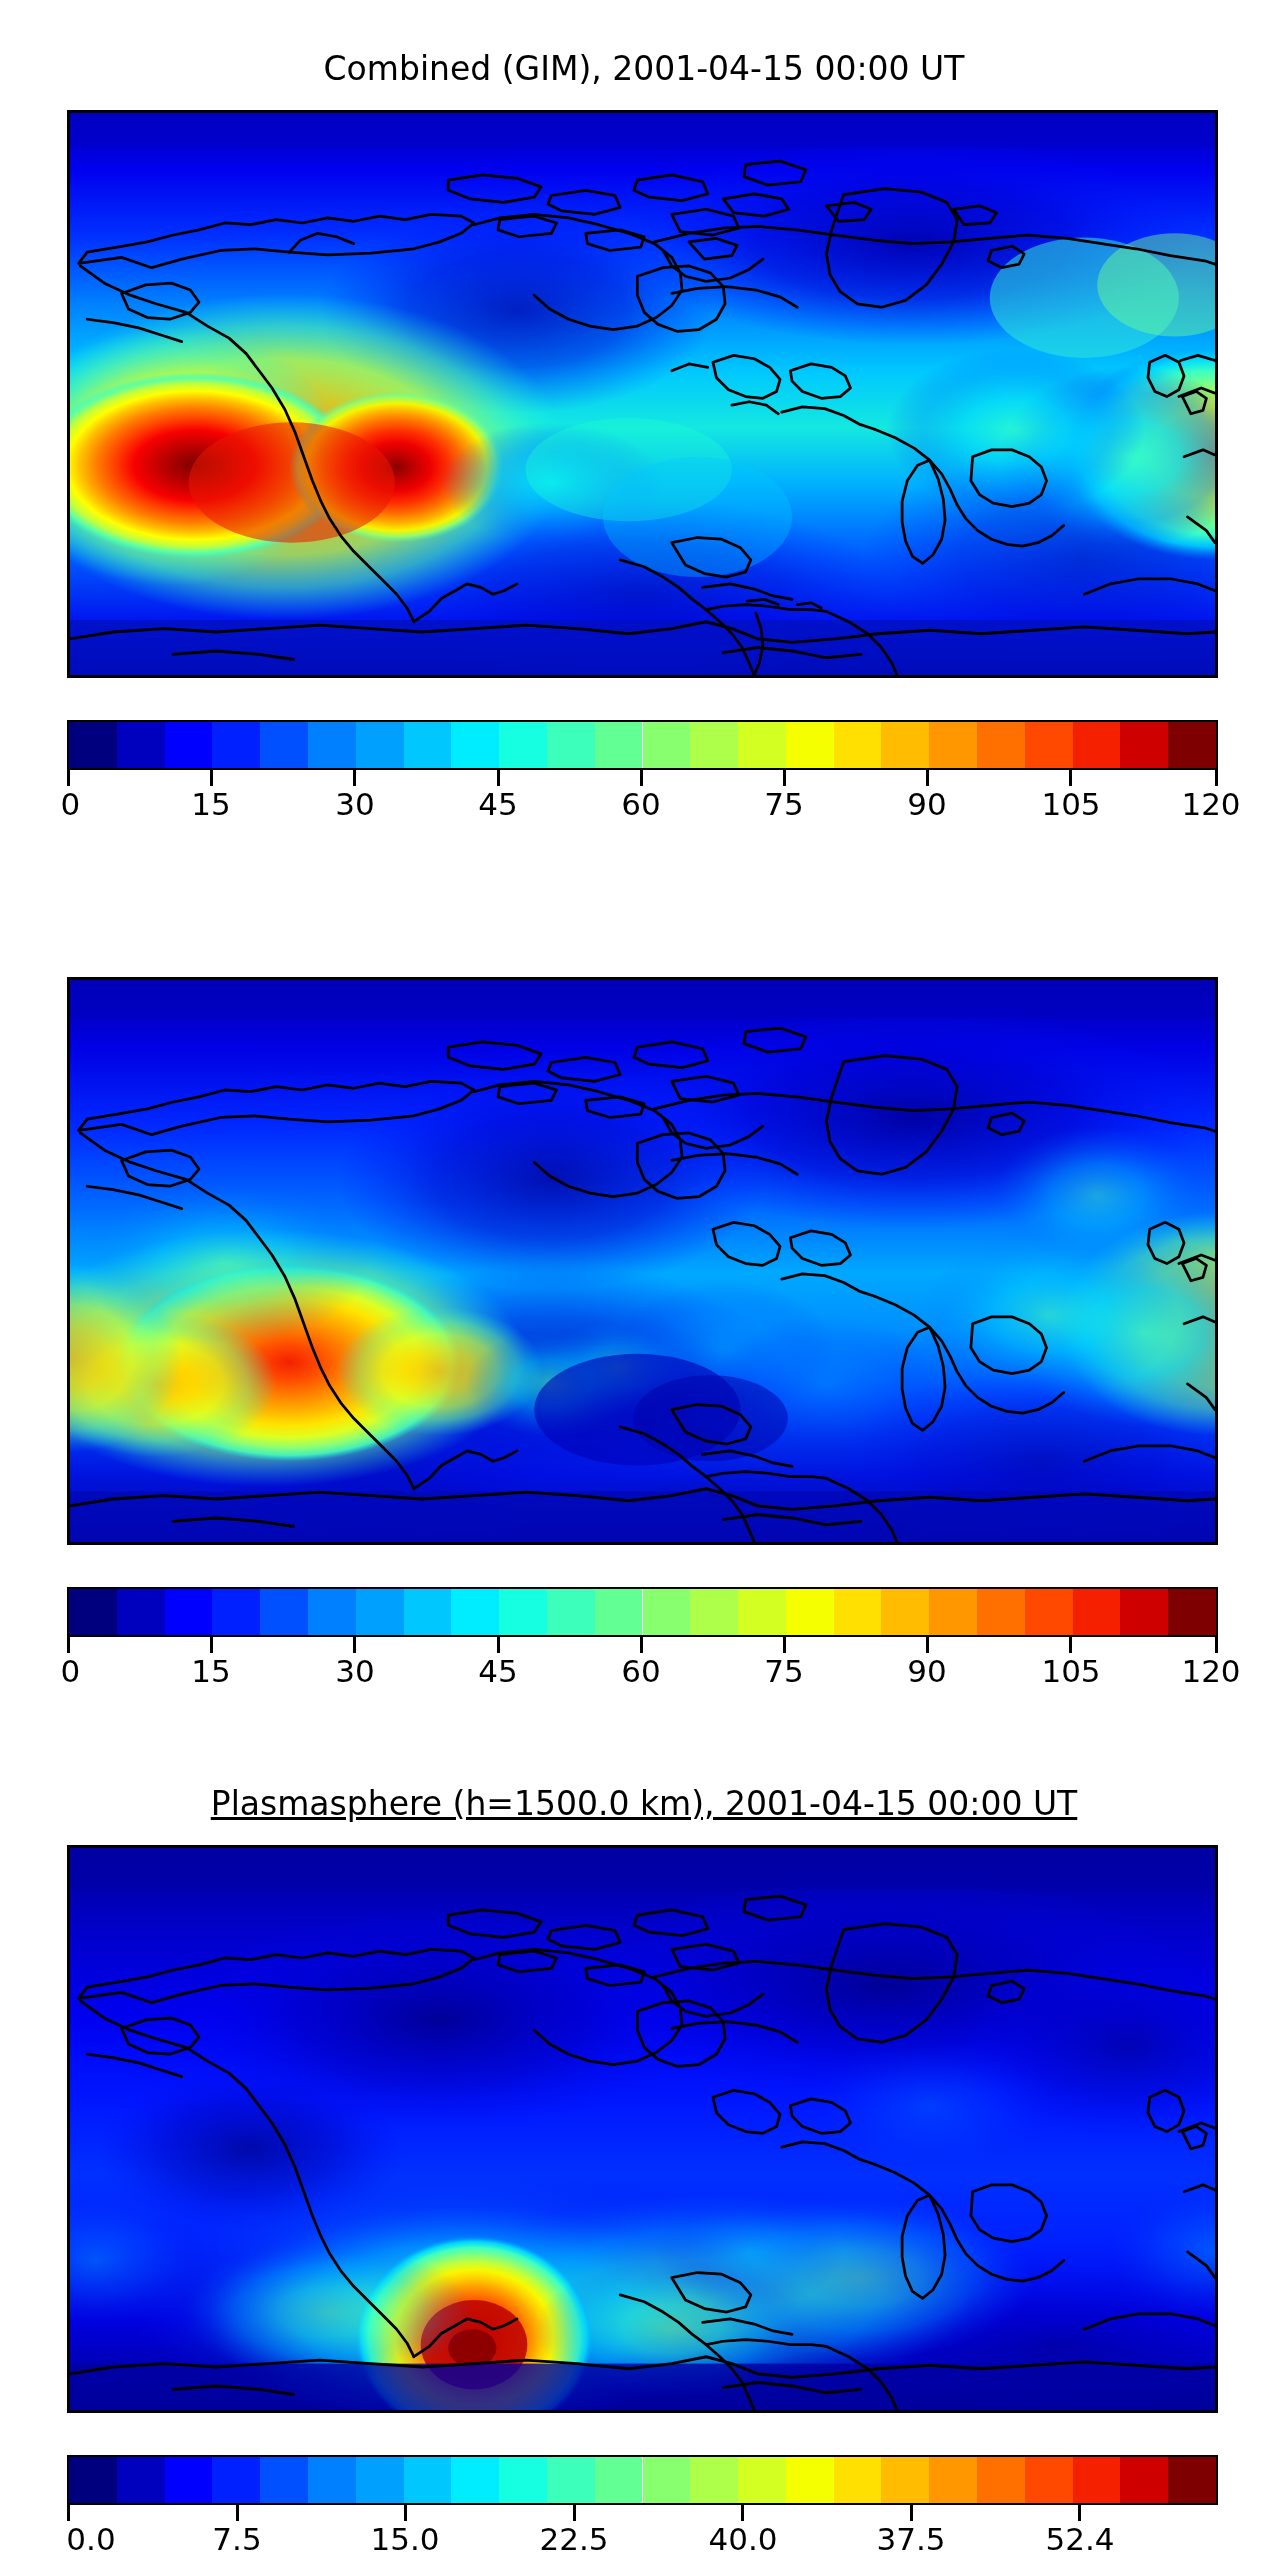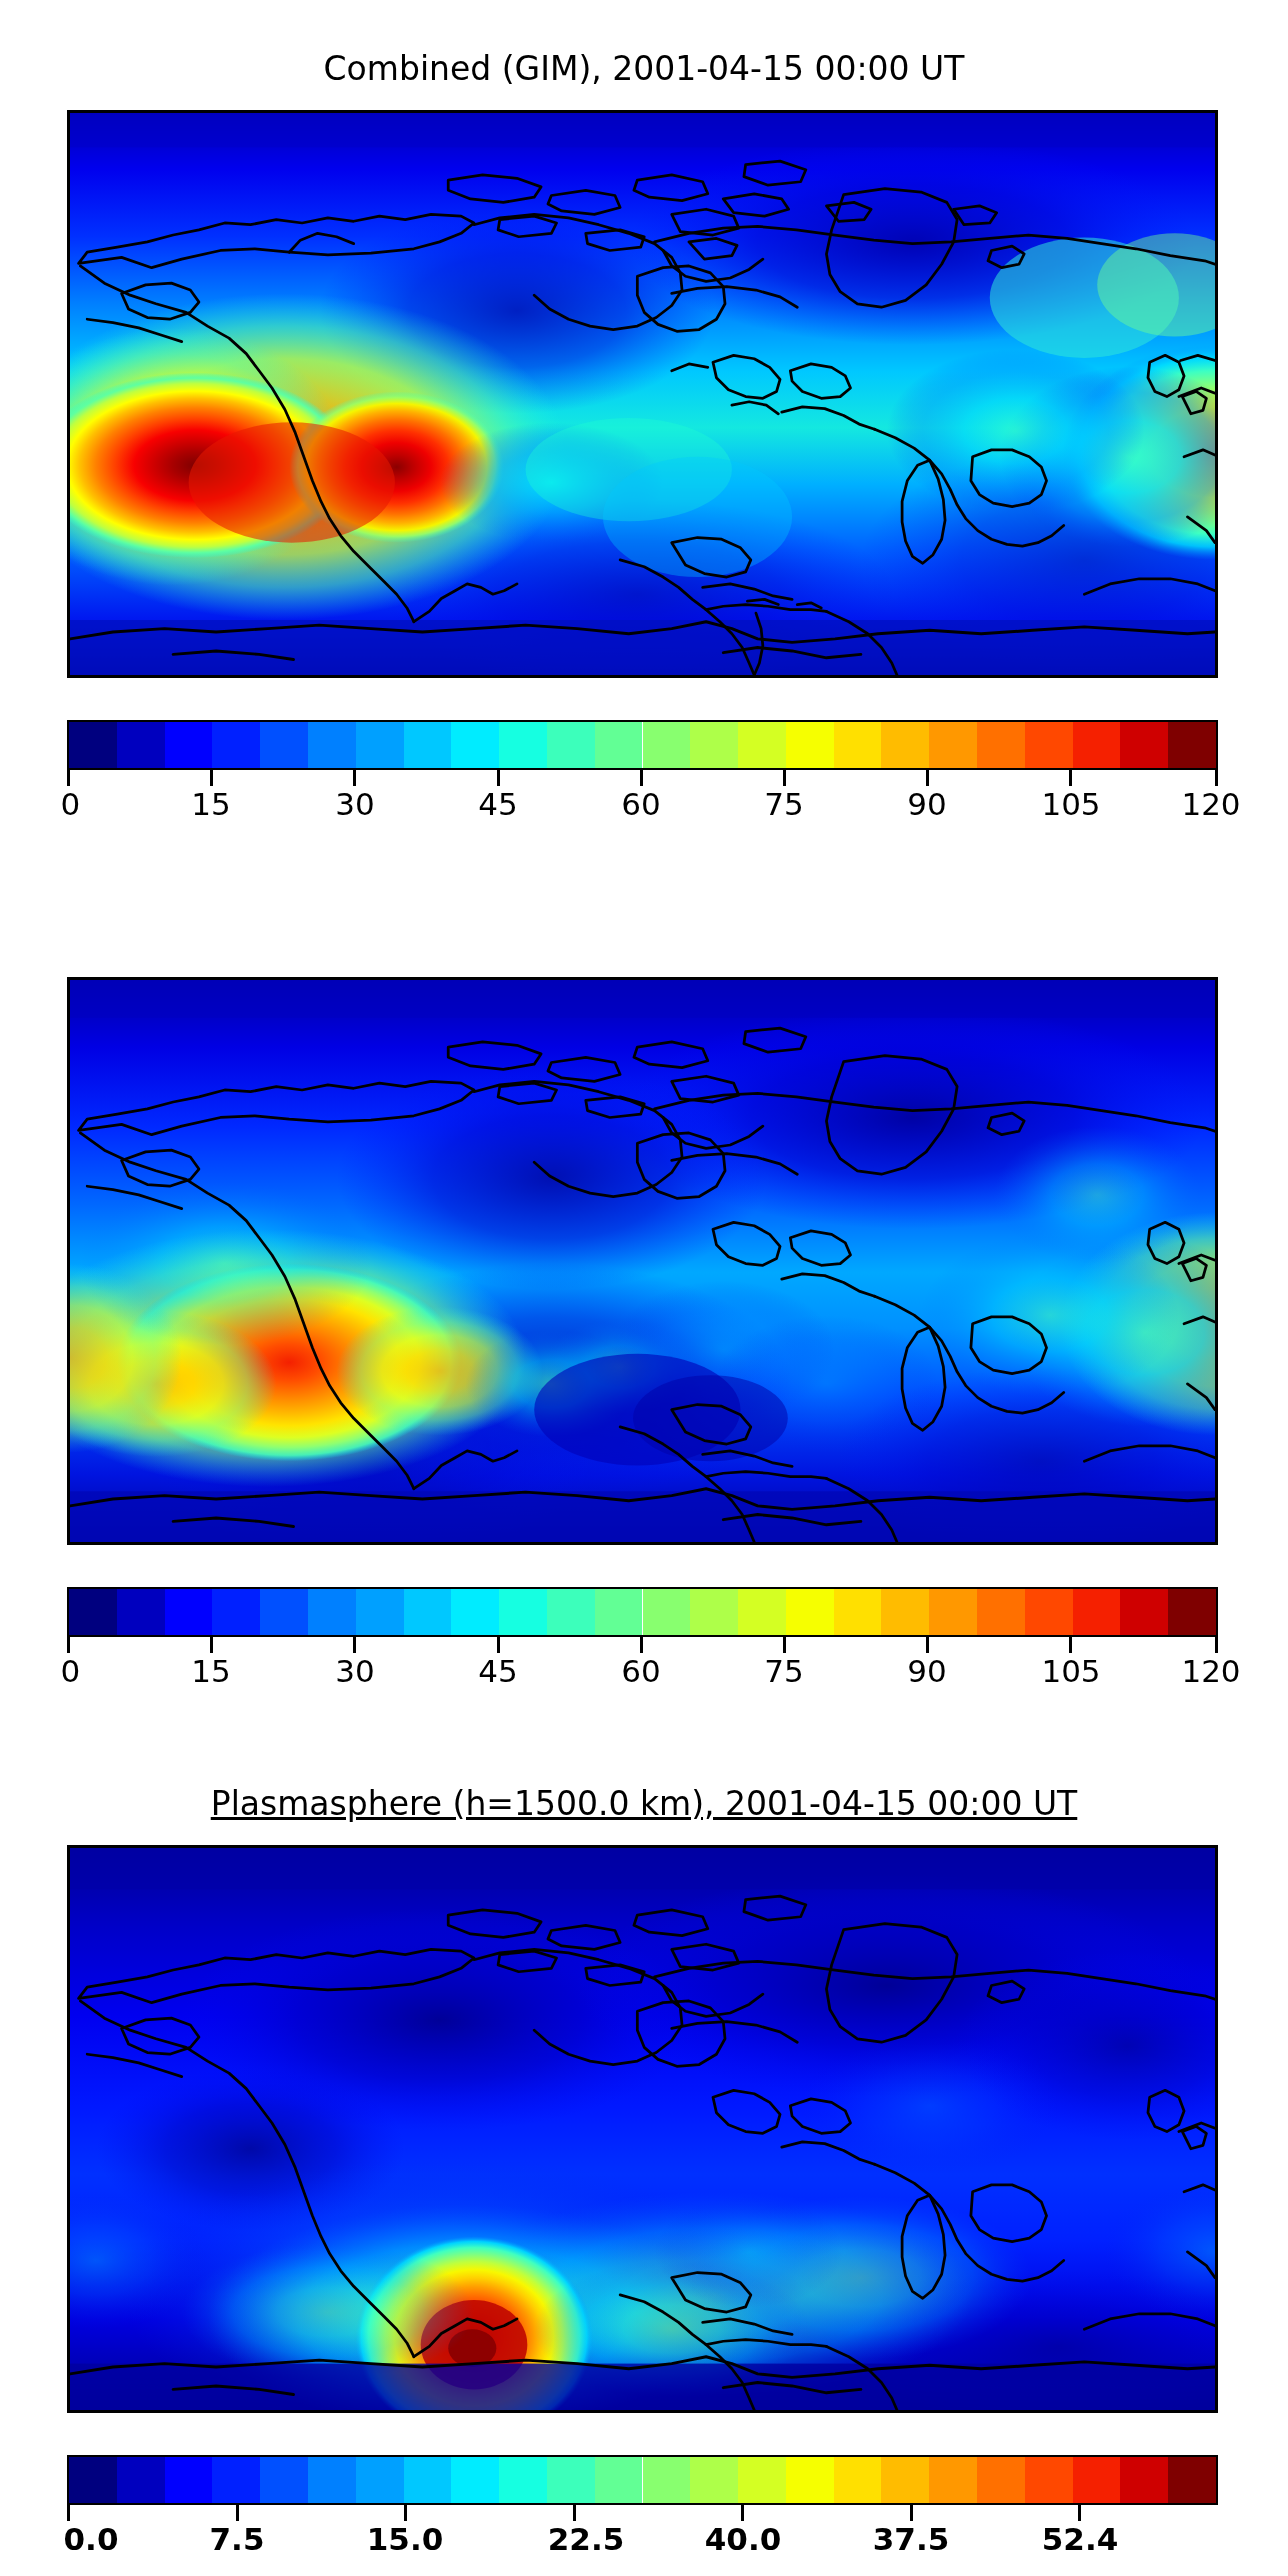--- a/index.html
+++ b/index.html
@@ -691,32 +691,32 @@
         <div class="cbar-seg" style="left:62.500%;width:4.1667%;background:#f6ff00;"></div>
         <div class="cbar-seg" style="left:66.667%;width:4.1667%;background:#ffe000;"></div>
         <div class="cbar-seg" style="left:70.833%;width:4.1667%;background:#ffbc00;"></div>
         <div class="cbar-seg" style="left:75.000%;width:4.1667%;background:#ff9800;"></div>
         <div class="cbar-seg" style="left:79.167%;width:4.1667%;background:#ff7000;"></div>
         <div class="cbar-seg" style="left:83.333%;width:4.1667%;background:#ff4800;"></div>
         <div class="cbar-seg" style="left:87.500%;width:4.1667%;background:#f52000;"></div>
         <div class="cbar-seg" style="left:91.667%;width:4.1667%;background:#cf0000;"></div>
         <div class="cbar-seg" style="left:95.833%;width:4.1667%;background:#7f0000;"></div>
       </div>
-      <div class="cbar-axis" style="top:50px;width:1151px;height:69px;font-weight:bold;">
+      <div class="cbar-axis" style="top:50px;width:1151px;height:69px;">
         <div class="tick-mark" style="left:0px;"></div>
         <div class="tick-mark" style="left:169px;"></div>
         <div class="tick-mark" style="left:337px;"></div>
         <div class="tick-mark" style="left:506px;"></div>
         <div class="tick-mark" style="left:674px;"></div>
         <div class="tick-mark" style="left:843px;"></div>
         <div class="tick-mark" style="left:1011px;"></div>
         <div class="tick-label" style="left:24px;">0.0</div>
         <div class="tick-label" style="left:170px;">7.5</div>
         <div class="tick-label" style="left:338px;">15.0</div>
-        <div class="tick-label" style="left:507px;margin-left:12px;">22.5</div>
+        <div class="tick-label" style="left:507px;">22.5</div>
         <div class="tick-label" style="left:676px;">40.0</div>
         <div class="tick-label" style="left:844px;">37.5</div>
         <div class="tick-label" style="left:1013px;">52.4</div>
       </div>
     </div>
   </div>
 
 </div>
 
 

